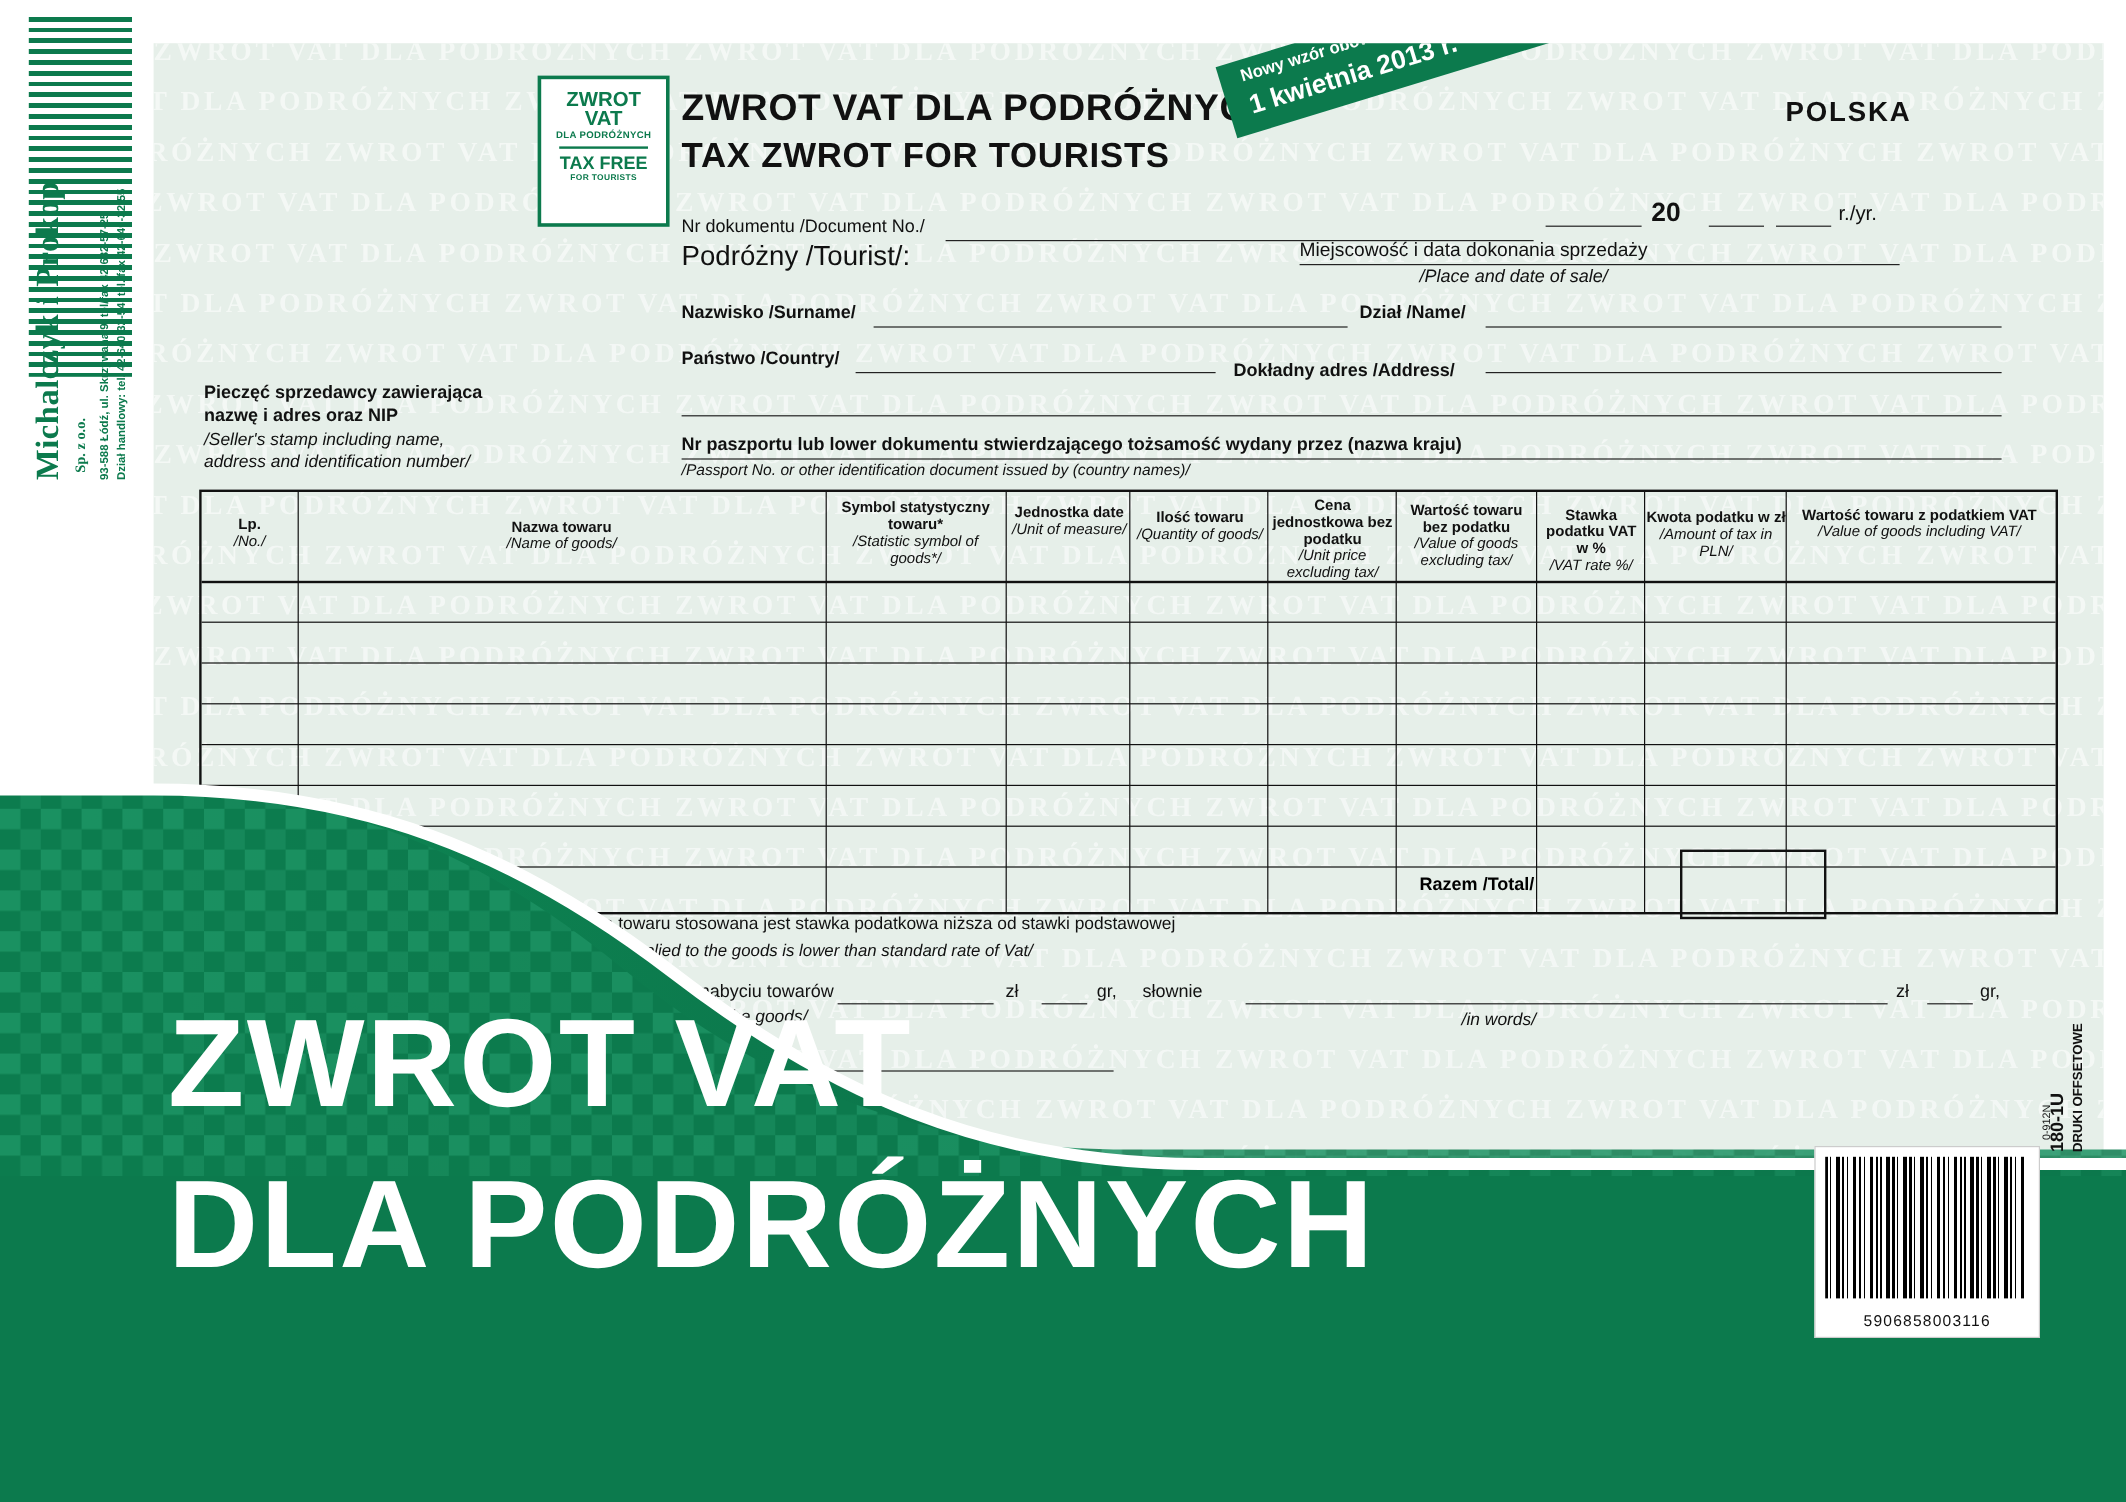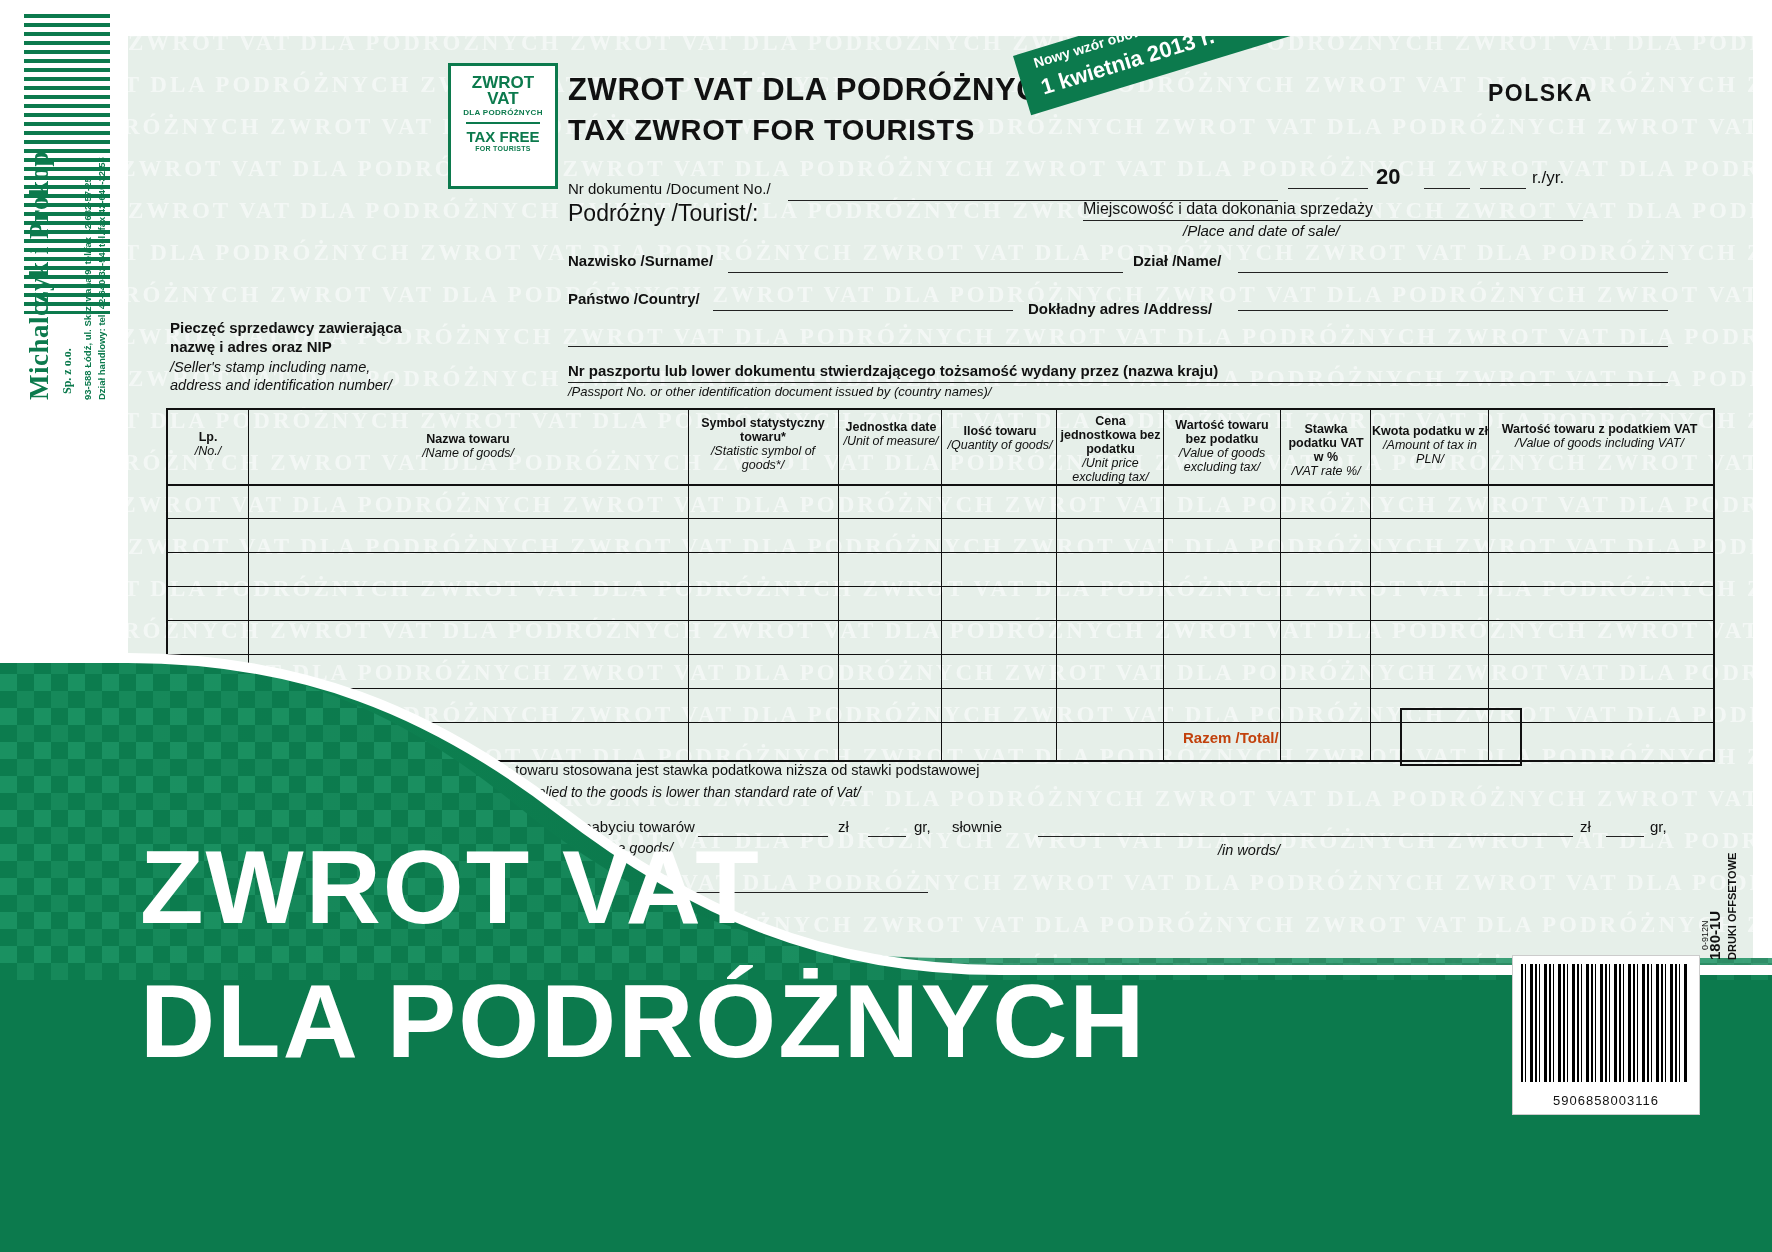--- a/index.html
+++ b/index.html
@@ -61,21 +61,21 @@
   .line{position:absolute;border-bottom:1.6px solid #222;}
 
   
   .tbl{position:absolute;left:38px;top:372px;width:1545px;height:350px;border:2px solid #111;}
   .tbl .vcol{position:absolute;top:0;bottom:0;width:0;border-left:1.6px solid #111;}
   .tbl .hrow{position:absolute;left:0;right:0;height:0;border-top:1.2px solid #111;}
   .th{position:absolute;text-align:center;font-size:12.5px;color:#111;line-height:14px;}
   .th b{font-weight:700;}
   .th i{font-style:italic;font-weight:400;}
 
-  .razem{position:absolute;left:1055px;top:693px;font-size:15px;color:#c2410c;}
+  .razem{position:absolute;left:1055px;top:693px;font-size:15px;color:#000000;}
   .totalbox{position:absolute;left:1272px;top:672px;width:118px;height:54px;border:2.5px solid #111;}
 
   
   .wave{position:absolute;left:0;top:640px;width:1772px;height:612px;overflow:hidden;}
   .bigtitle1{position:absolute;left:140px;top:828px;font-size:104px;font-weight:700;color:#ffffff;letter-spacing:2px;}
   .bigtitle2{position:absolute;left:140px;top:962px;font-size:104px;font-weight:700;color:#ffffff;letter-spacing:2px;}
 
   
   .bc{position:absolute;left:1512px;top:955px;width:186px;height:158px;background:#fff;border:1px solid #ccc;}
   .bc .bars{position:absolute;left:8px;top:8px;width:168px;height:118px;

